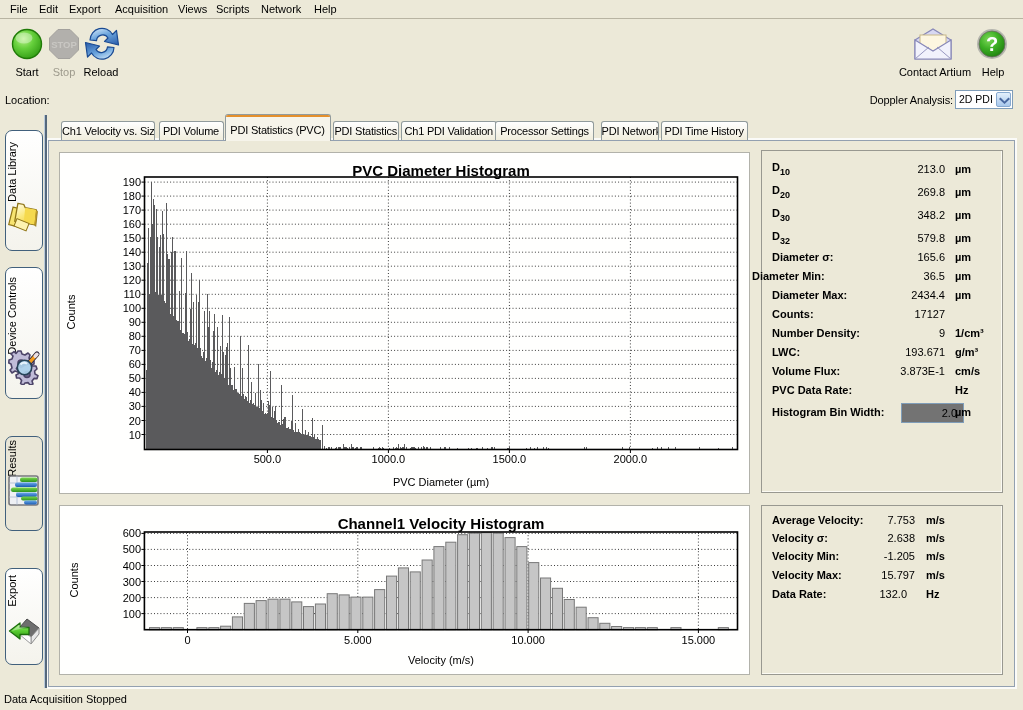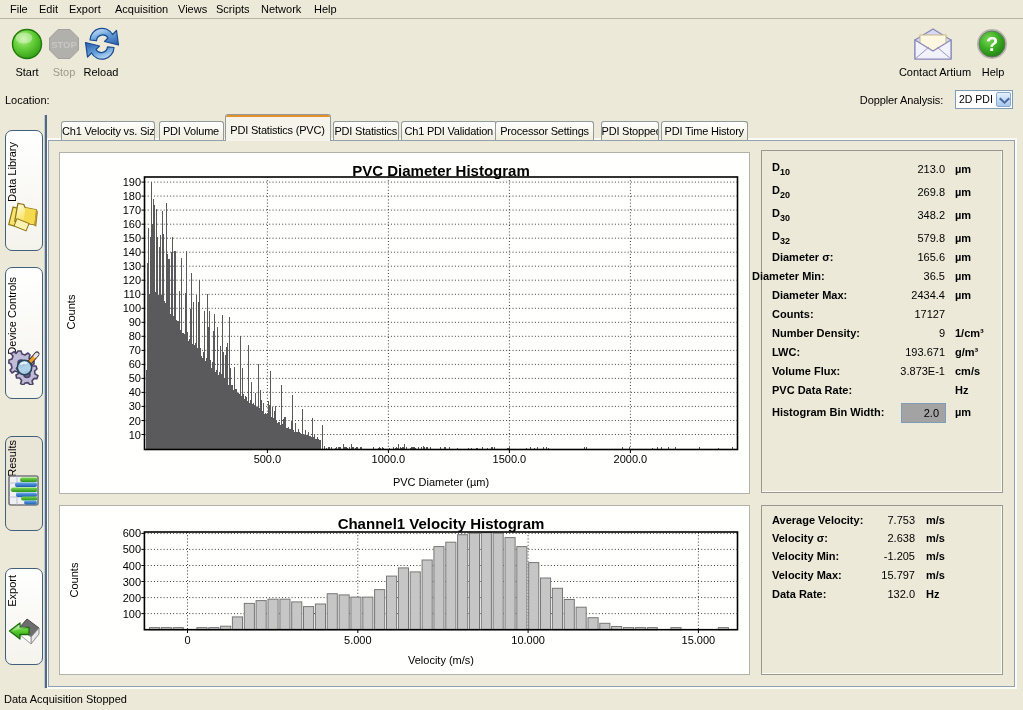--- a/index.html
+++ b/index.html
@@ -43,22 +43,22 @@
 #pagew { position:absolute; left:47px; top:138px; width:970px; height:551px; background:#fbfbf8; }
 #page { position:absolute; left:48px; top:140px; width:967px; height:547px;
   background:#ece9d8; border:1.5px solid #93a0b0; }
 .card { position:absolute; background:#fffffe; border:1px solid #b2b2aa; }
 .panel { position:absolute; background:#ece9d8; border:1px solid #989890;
   box-shadow:inset -1px -1px 0 #fbfaf3; }
 .lb { position:absolute; font-weight:bold; white-space:nowrap; }
 .sub { font-size:9px; font-weight:bold; vertical-align:-4px; }
 .vl { position:absolute; text-align:right; white-space:nowrap; }
 .un { position:absolute; font-weight:bold; white-space:nowrap; }
-.inp { position:absolute; left:901px; top:403px; width:45px; height:20px;
-  background:#a3a3a3; border:1px solid #7f9db9; }
+.inp { position:absolute; left:901px; top:403px; width:63px; height:20px;
+  background:#737373; border:1px solid #7f9db9; }
 .inp span { position:absolute; right:6px; top:3px; }
 #status { position:absolute; left:4px; top:693px; }
 #charts text { font-family:"Liberation Sans", sans-serif; font-size:11px; }
 #charts text.ttl { font-size:15px; font-weight:bold; }
 .grid line { stroke:#3c3c3c; stroke-width:1; stroke-dasharray:1 2.2; }
 .tk { stroke:#000; stroke-width:1; stroke-dasharray:none !important; }
 </style></head><body>
 <div id="app">
 
 <div id="menu">
@@ -126,21 +126,21 @@
 <circle cx="17" cy="17" r="13" fill="url(#hg)" stroke="#6a6a62" stroke-width="0.8"></circle>
 <text x="17" y="24" text-anchor="middle" font-size="20" font-weight="bold" fill="#ffffff">?</text>
 </svg>
 <div class="tlab" style="left:7px;width:40px">Start</div>
 <div class="tlab gray" style="left:44px;width:40px">Stop</div>
 <div class="tlab" style="left:81px;width:40px">Reload</div>
 <div class="tlab" style="left:890px;width:90px">Contact Artium</div>
 <div class="tlab" style="left:973px;width:40px">Help</div>
 
 <div class="abs" style="left:5px;top:94px">Location:</div>
-<div class="abs" style="left:850px;top:94px;width:103px;text-align:center;letter-spacing:-0.1px">Doppler Analysis:</div>
+<div class="abs" style="left:850px;top:94px;width:103px;text-align:right;letter-spacing:-0.1px">Doppler Analysis:</div>
 <div id="combo">2D PDI<div id="combobtn">
         <svg width="13" height="9" viewBox="0 0 13 9">
           <path d="M2.5 1.5 L6.5 5.5 L10.5 1.5 L12 3 L6.5 8 L1 3 Z" fill="#4868a0"></path>
         </svg>
       </div></div>
 
 <div class="sbtn" style="top:130px;height:121px">
       <div class="stxt" style="top:11px">Data Library</div>
       <div class="sicon" style="bottom:15px"><svg width="32" height="32" viewBox="0 0 32 32">
 <defs>
@@ -227,21 +227,21 @@
     <div id="split2"></div>
 
 <div id="pagew"></div>
 <div id="page"></div>
 <div class="tab" style="left:61px;width:94px">Ch1 Velocity vs. Size</div>
     <div class="tab" style="left:158.5px;width:65px">PDI Volume</div>
     <div class="tab act" style="left:224.5px;width:106px">PDI Statistics (PVC)</div>
     <div class="tab" style="left:332.5px;width:66.5px">PDI Statistics</div>
     <div class="tab" style="left:400.5px;width:96.5px">Ch1 PDI Validation</div>
     <div class="tab" style="left:495px;width:99px">Processor Settings</div>
-    <div class="tab" style="left:600.5px;width:58.5px">PDI Stopped</div>
+    <div class="tab" style="left:600.5px;width:58.5px">PDI Network</div>
     <div class="tab" style="left:661px;width:86.5px">PDI Time History</div>
 
 <div class="card" style="left:59px;top:152px;width:691px;height:342px"></div>
 <div class="card" style="left:59px;top:505px;width:691px;height:170px"></div>
 <div class="panel" style="left:761px;top:150px;width:242px;height:343px"></div>
 <div class="panel" style="left:761px;top:505px;width:242px;height:170px"></div>
 
 <svg id="charts" class="abs" style="left:0;top:0" width="1023" height="710">
   <text class="ttl" x="441" y="176" text-anchor="middle">PVC Diameter Histogram</text>
   <text x="75" y="312" text-anchor="middle" transform="rotate(-90 75 312)">Counts</text>
@@ -451,17 +451,17 @@
     <div class="lb" style="left:772px;top:532px">Velocity σ:</div>
     <div class="vl" style="left:815px;top:532px;width:100px">2.638</div>
     <div class="un" style="left:926px;top:532px">m/s</div>
     <div class="lb" style="left:772px;top:550px">Velocity Min:</div>
     <div class="vl" style="left:815px;top:550px;width:100px">-1.205</div>
     <div class="un" style="left:926px;top:550px">m/s</div>
     <div class="lb" style="left:772px;top:569px">Velocity Max:</div>
     <div class="vl" style="left:815px;top:569px;width:100px">15.797</div>
     <div class="un" style="left:926px;top:569px">m/s</div>
     <div class="lb" style="left:772px;top:587.5px">Data Rate:</div>
-    <div class="vl" style="left:815px;top:587.5px;width:100px">132.0</div>
+    <div class="vl" style="left:815px;top:587.5px;width:92px">132.0</div>
     <div class="un" style="left:926px;top:587.5px">Hz</div>
 
 <div id="status">Data Acquisition Stopped</div>
 </div>
 
 </body></html>

